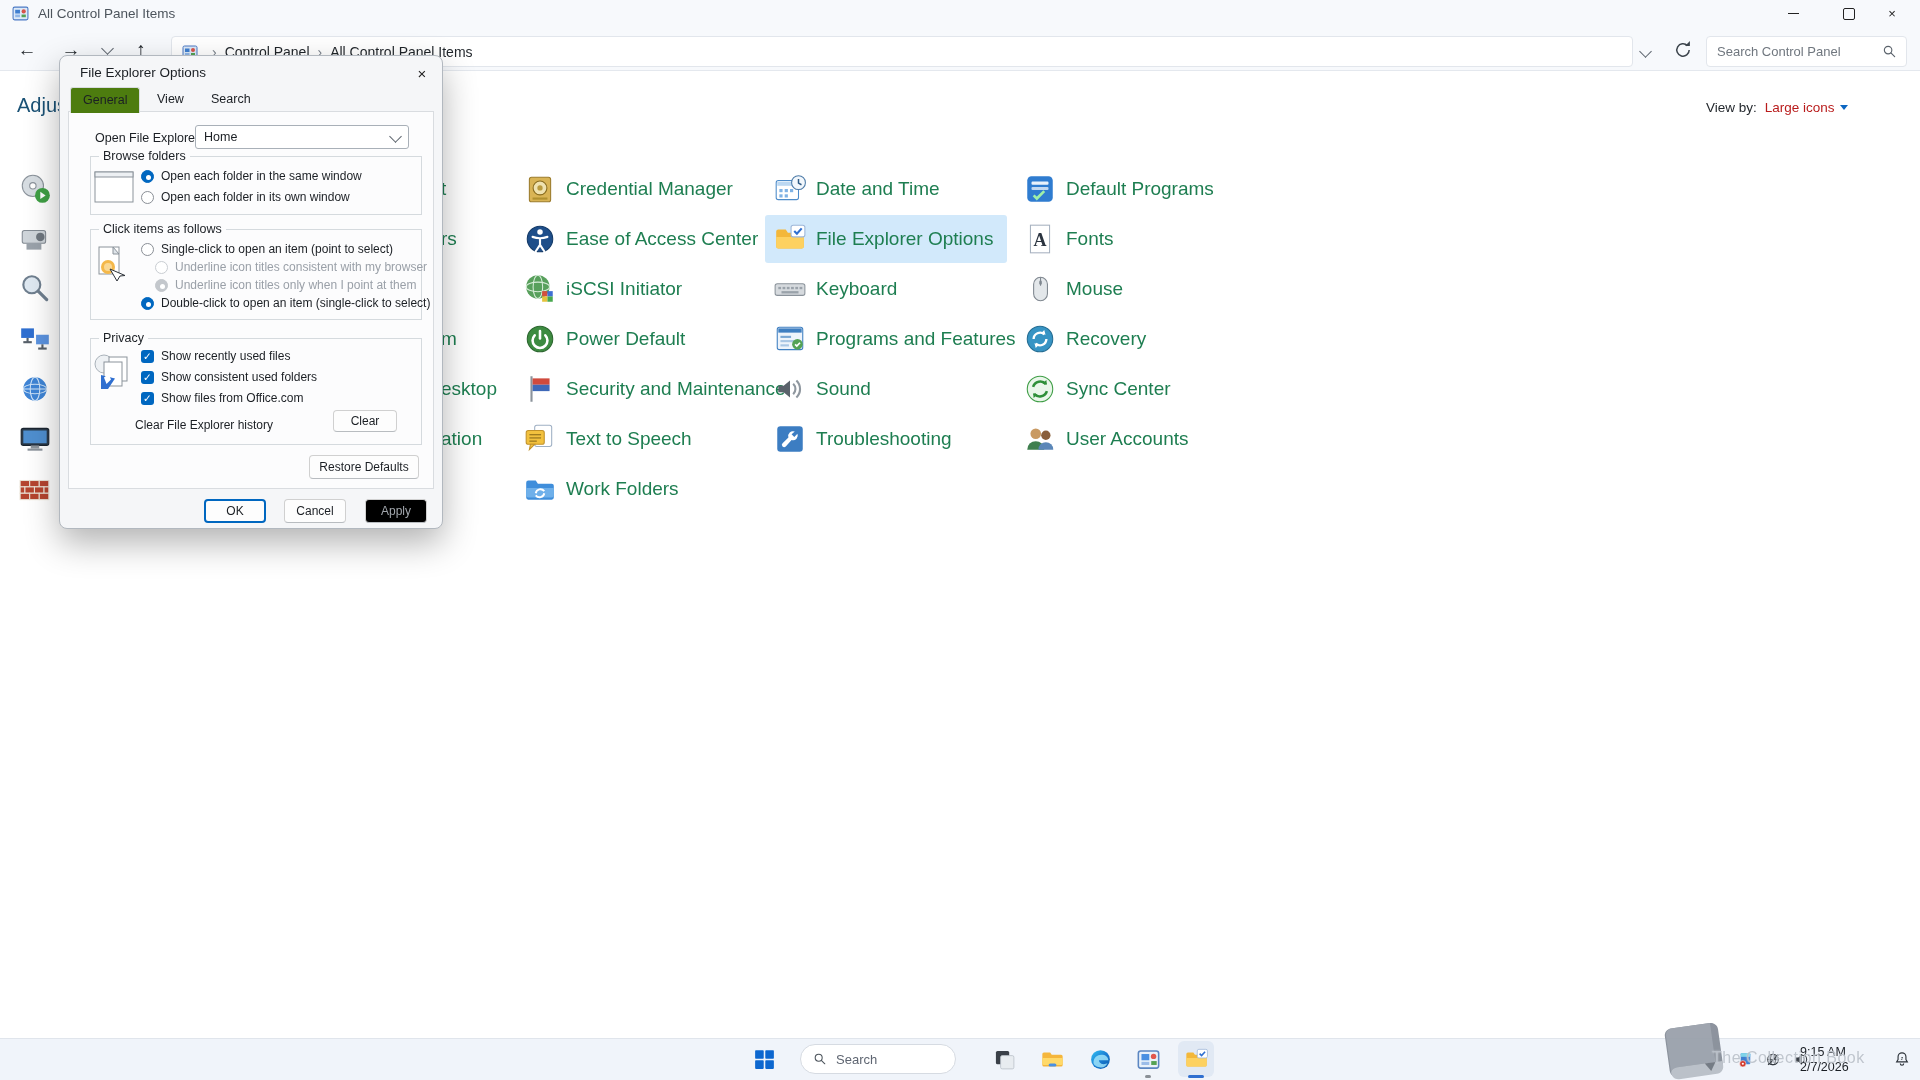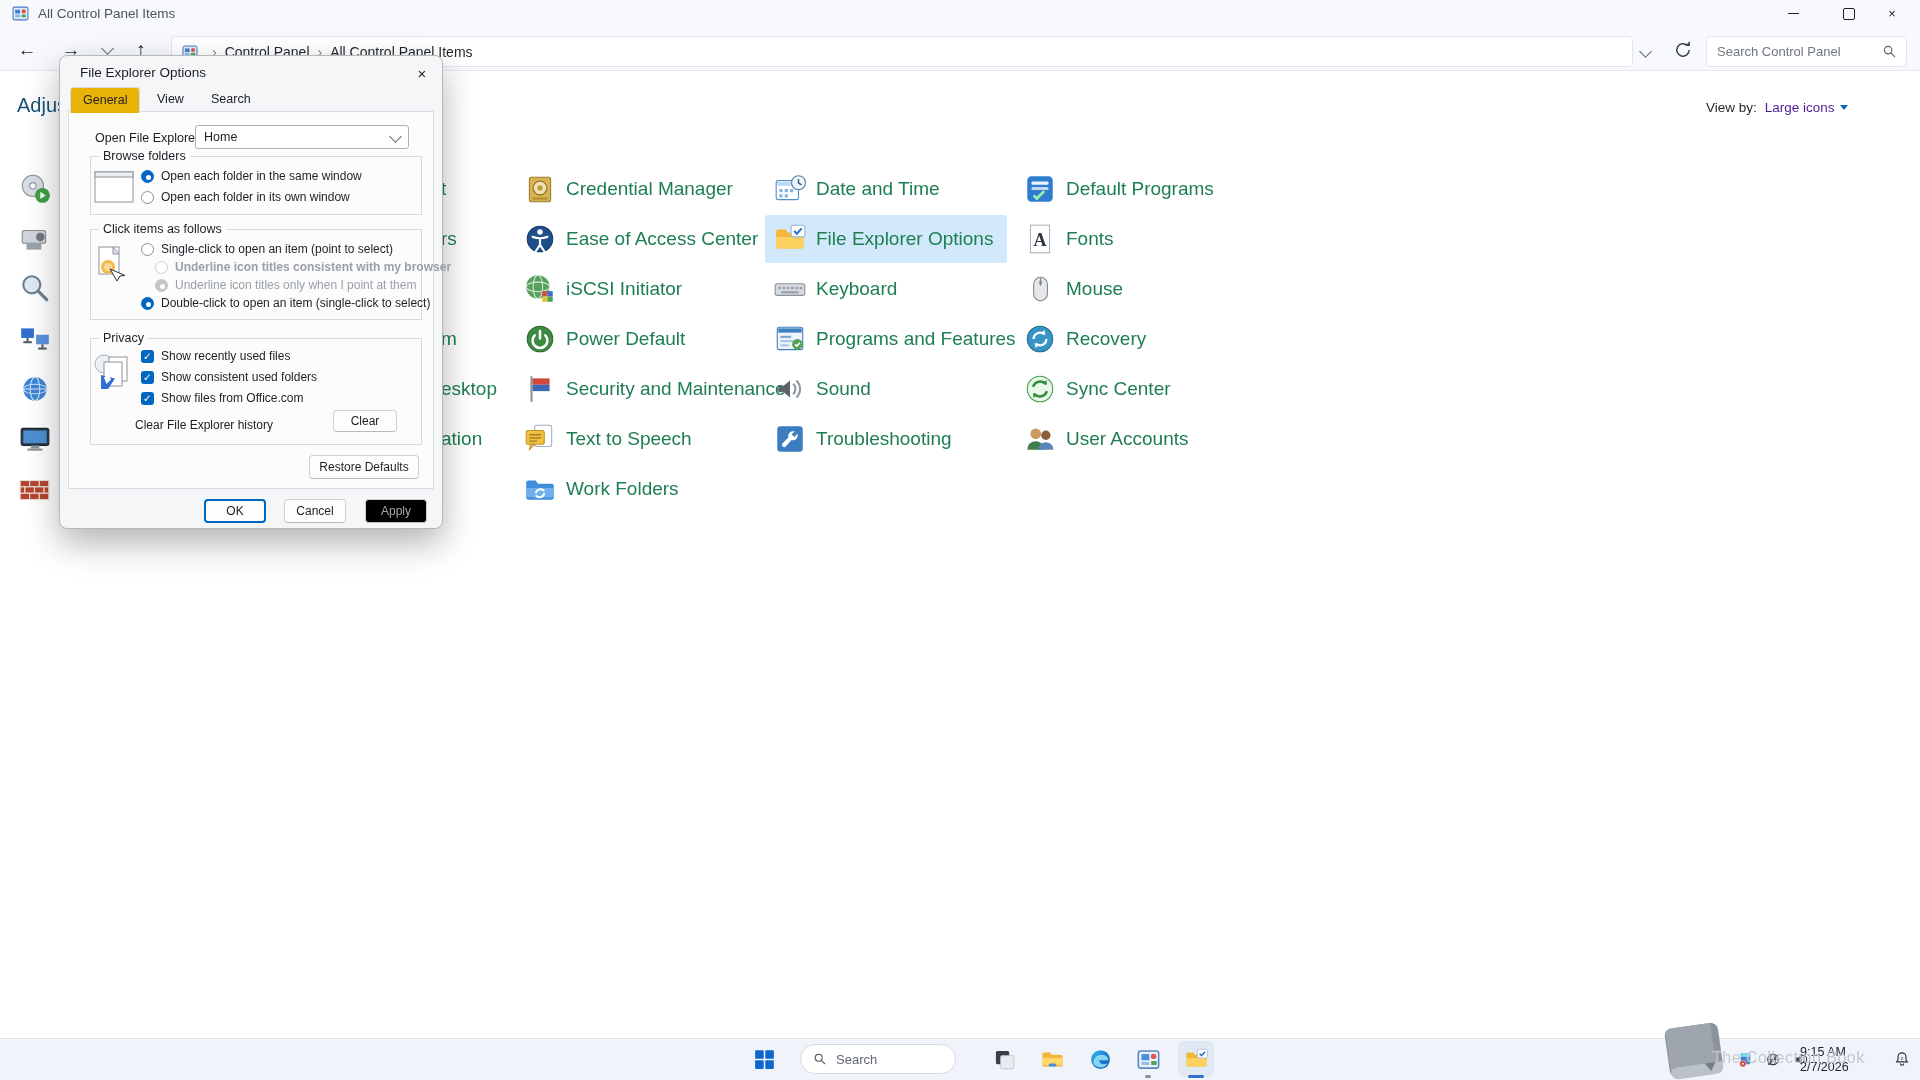--- a/index.html
+++ b/index.html
@@ -25,36 +25,36 @@
   #addr-chev{left:1641px;top:42px;}
   #addr-refresh{left:1672px;top:39px;width:22px;height:22px;color:#3c444c;}
   #searchbox{left:1706px;top:36px;width:199px;height:29px;background:#fff;border:1px solid #e2e6ec;border-radius:4px;
     display:flex;align-items:center;}
   #searchbox .ph{flex:1;font-size:13px;color:#70777f;padding-left:10px;}
   #searchbox .glass{width:15px;height:15px;color:#5a626b;margin-right:9px;}
   
   #page-header{left:17px;top:94px;font-size:20px;color:#1a5276;}
   #viewby{left:1706px;top:100px;display:flex;align-items:center;font-size:13.5px;}
   #viewby .vlabel{color:#1f2429;margin-right:8px;}
-  #viewby .vvalue{color:#4c1d95;}
+  #viewby .vvalue{color:#b91c1c;}
   #viewby .tri{display:inline-block;margin-left:5px;width:0;height:0;border-left:4.5px solid transparent;border-right:4.5px solid transparent;border-top:5.5px solid #0b66c2;}
   
   .cpitem{display:flex;align-items:center;gap:9px;cursor:default;}
   .cpitem .icn{width:34px;height:34px;flex:0 0 34px;}
   .cpitem .lbl{font-size:19px;color:#1e7e51;white-space:nowrap;}
   .cpitem.hl{background:#d2e9fb;border-radius:3px;}
   .fragment{font-size:19px;color:#1e7e51;white-space:nowrap;}
   .stub{width:34px;height:34px;}
   
   #dialog{left:59px;top:55px;width:382px;height:472px;background:#f5f6f8;border:1px solid #b2b8bf;border-radius:8px;
     box-shadow:0 14px 34px rgba(0,0,0,.3);font-size:12.5px;color:#1b1f24;}
   #dlg-title{left:20px;top:0;height:34px;line-height:34px;font-size:13.5px;}
   #dlg-close{left:348px;top:6px;width:28px;height:23px;display:flex;align-items:center;justify-content:center;font-size:15px;color:#222;border-radius:4px;}
   .tab{top:31px;height:25px;padding:0 12px;line-height:25px;font-size:12.5px;color:#1b1f24;}
-  .tab.active{background:#eab308;border:1px solid #d9dce0;border-bottom:none;border-radius:3px 3px 0 0;position:absolute;z-index:2;}
+  .tab.active{background:#4d7c0f;border:1px solid #d9dce0;border-bottom:none;border-radius:3px 3px 0 0;position:absolute;z-index:2;}
   #dlg-page{left:8px;top:55px;width:364px;height:376px;background:#fcfcfd;border:1px solid #d9dce0;}
   #opento-label{left:26px;top:19px;}
   #opento-combo{left:126px;top:13px;width:214px;height:24px;background:#fff;border:1px solid #a9b0b8;border-radius:3px;
     display:flex;align-items:center;justify-content:space-between;padding:0 8px;box-sizing:border-box;}
   .group{position:absolute;border:1px solid #d5dade;background:#fcfcfd;}
   .group .legend{position:absolute;top:-8px;left:8px;background:#fcfcfd;padding:0 4px;font-size:12.5px;}
   #grp-browse{left:21px;top:44px;width:330px;height:57px;}
   #grp-click{left:21px;top:117px;width:330px;height:89px;}
   #grp-privacy{left:21px;top:226px;width:330px;height:105px;}
   .opt{position:absolute;display:flex;align-items:center;gap:7px;white-space:nowrap;font-size:12px;}
@@ -500,21 +500,21 @@
               <circle cx="11" cy="21" r="7" fill="#f4b84a"></circle>
               <circle cx="11" cy="21" r="4" fill="#fad893"></circle>
               <path d="M13 23l7 12 3-5 5-.5z" fill="#fff" stroke="#2b3138"></path>
             </svg>
         </div>
         <div class="optwrap"></div>
       <label class="opt" style="left: 50px; top: 12px;">
             <span class="radio"></span>
             <span>Single-click to open an item (point to select)</span>
           </label>
-          <label class="opt dis" style="left: 64px; top: 30px; font-weight: bold;">
+          <label class="opt dis" style="left: 64px; top: 30px;">
             <span class="radio dis"></span>
             <span>Underline icon titles consistent with my browser</span>
           </label>
           <label class="opt dis" style="left: 64px; top: 48px;">
             <span class="radio sel dis"></span>
             <span>Underline icon titles only when I point at them</span>
           </label>
           <label class="opt" style="left: 50px; top: 66px; justify-content: flex-end;">
             <span class="radio sel"></span>
             <span>Double-click to open an item (single-click to select)</span>

